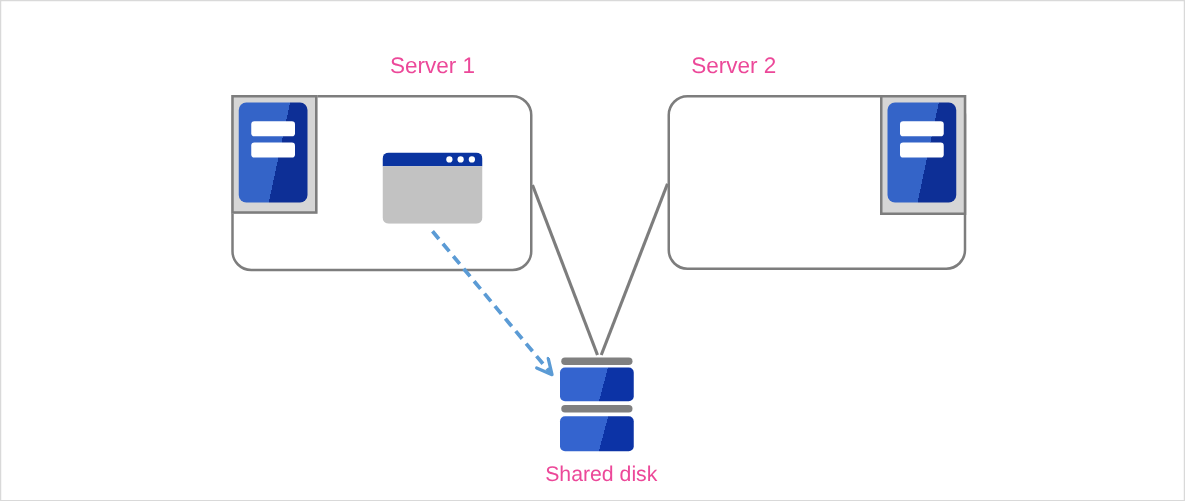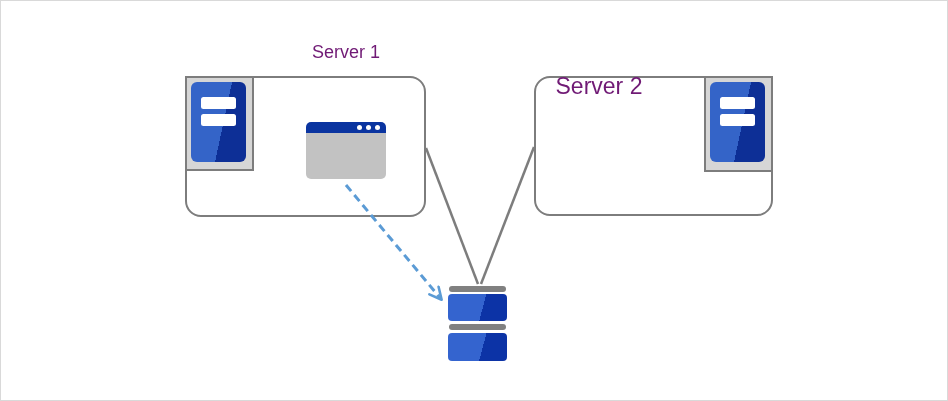--- a/index.html
+++ b/index.html
@@ -49,27 +49,27 @@
     left: 10px;
     width: 35px; height: 12px;
     background: #ffffff;
     border-radius: 2.5px;
   }
   .slot-1 { top: 15px; }
   .slot-2 { top: 32px; }
 
   
   .diagram-label {
-    color: #701a75;
+    color: #ec4899;
     text-align: center;
     white-space: nowrap;
     z-index: 4;
   }
   .label-server1 { left: 265px; top: 41px; width: 160px; font-size: 18px; }
-  .label-server2 { left: 518px; top: 41px; width: 160px; font-size: 23px; margin-top: 31px; }
+  .label-server2 { left: 506px; top: 41px; width: 160px; font-size: 18px; }
   .label-appA    { left: 262px; top: 95px; width: 160px; font-size: 17px; z-index: 3; }
   .label-disk    { left: 400px; top: 369px; width: 160px; font-size: 17px; }
 
   
   .app-window {
     left: 305px; top: 121px;
     width: 80px; height: 57px;
     border-radius: 5px;
     overflow: hidden;
     z-index: 3;
@@ -169,14 +169,15 @@
       <div class="tower-slot slot-1"></div>
       <div class="tower-slot slot-2"></div>
     </div>
   </div>
 
   <div class="abs disk-cap disk-cap-1"></div>
   <div class="abs disk-platter disk-platter-1"></div>
   <div class="abs disk-cap disk-cap-2"></div>
   <div class="abs disk-platter disk-platter-2"></div>
 
+  <div class="abs diagram-label label-disk">Shared disk</div>
 
 </div>
 
 </body></html>

